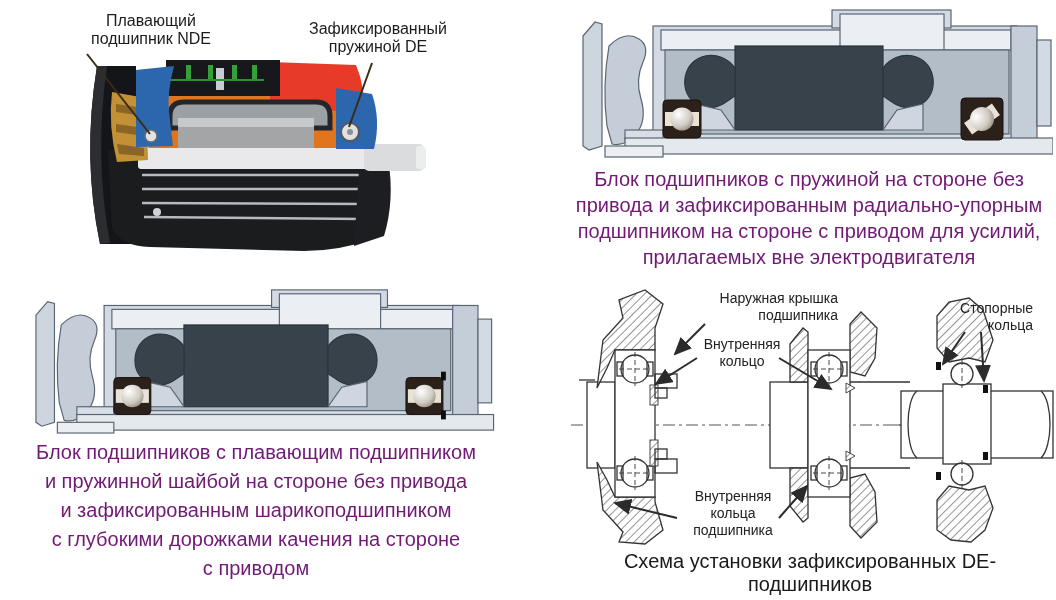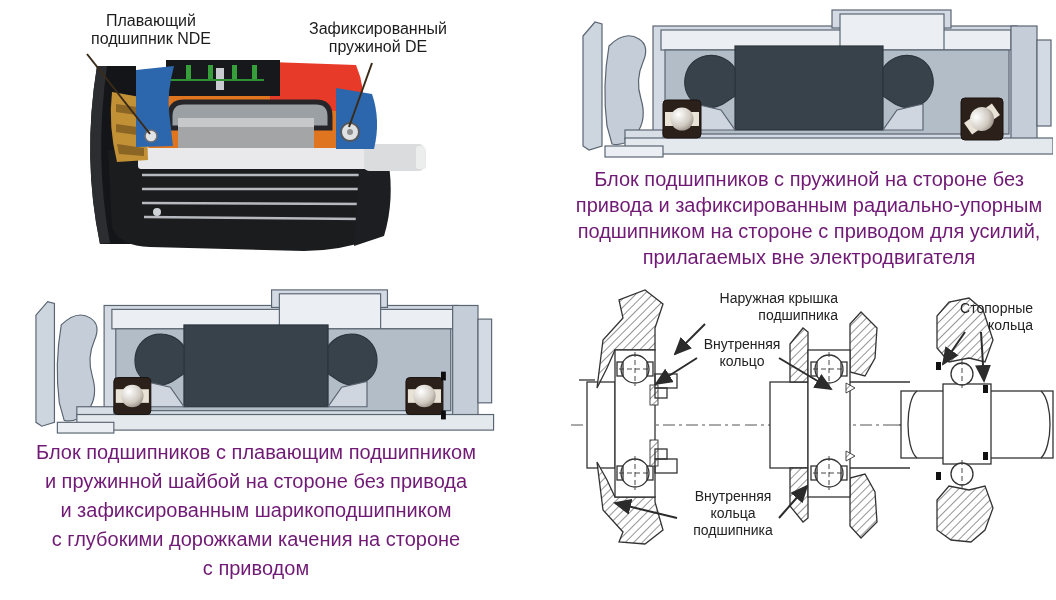--- a/index.html
+++ b/index.html
@@ -301,13 +301,14 @@
   <div class="br-label left-align" style="left:123px;top:2px;width:150px;">Наружная крышка
 подшипника</div>
   <div class="br-label" style="left:127px;top:48px;width:100px;">Внутренняя
 кольцо</div>
   <div class="br-label" style="left:368px;top:12px;width:100px;text-align:right;">Стопорные
 кольца</div>
   <div class="br-label" style="left:118px;top:200px;width:100px;">Внутренняя
 кольца
 подшипника</div>
 
+  <div class="br-caption">Схема установки зафиксированных DE-подшипников</div>
 </div>
 
 </body></html>

